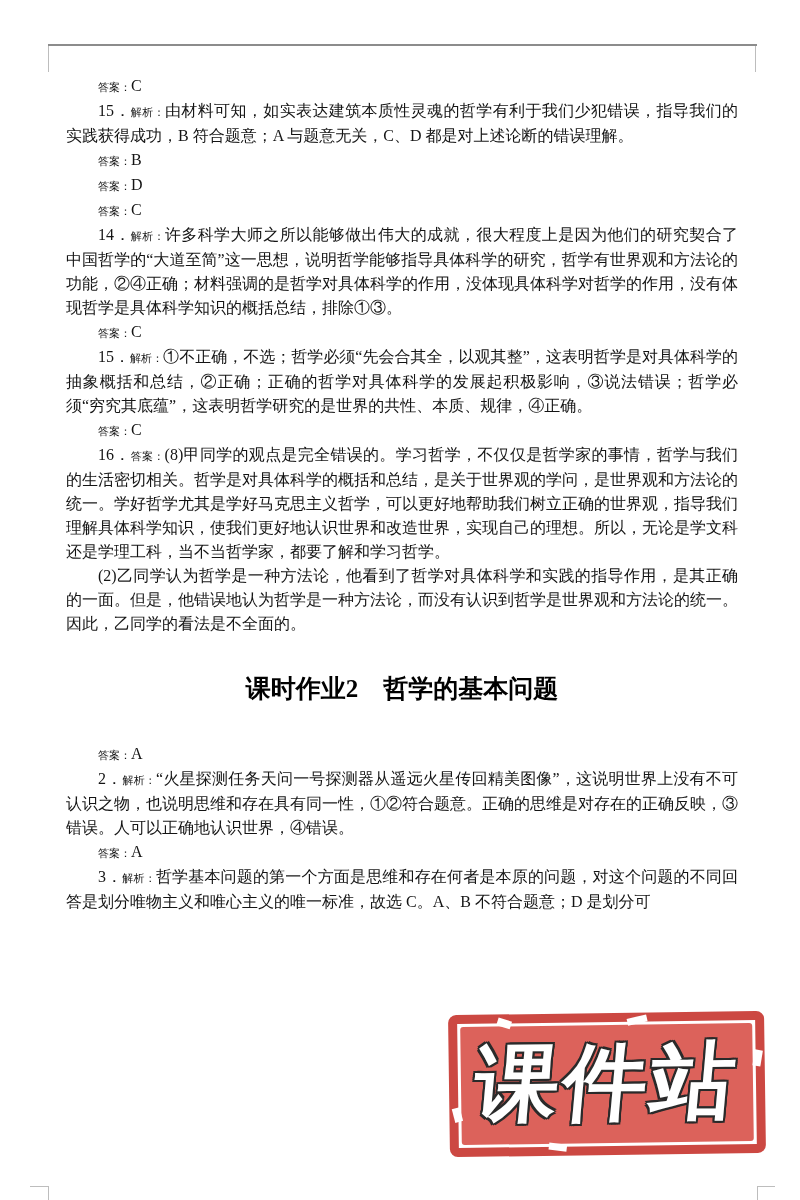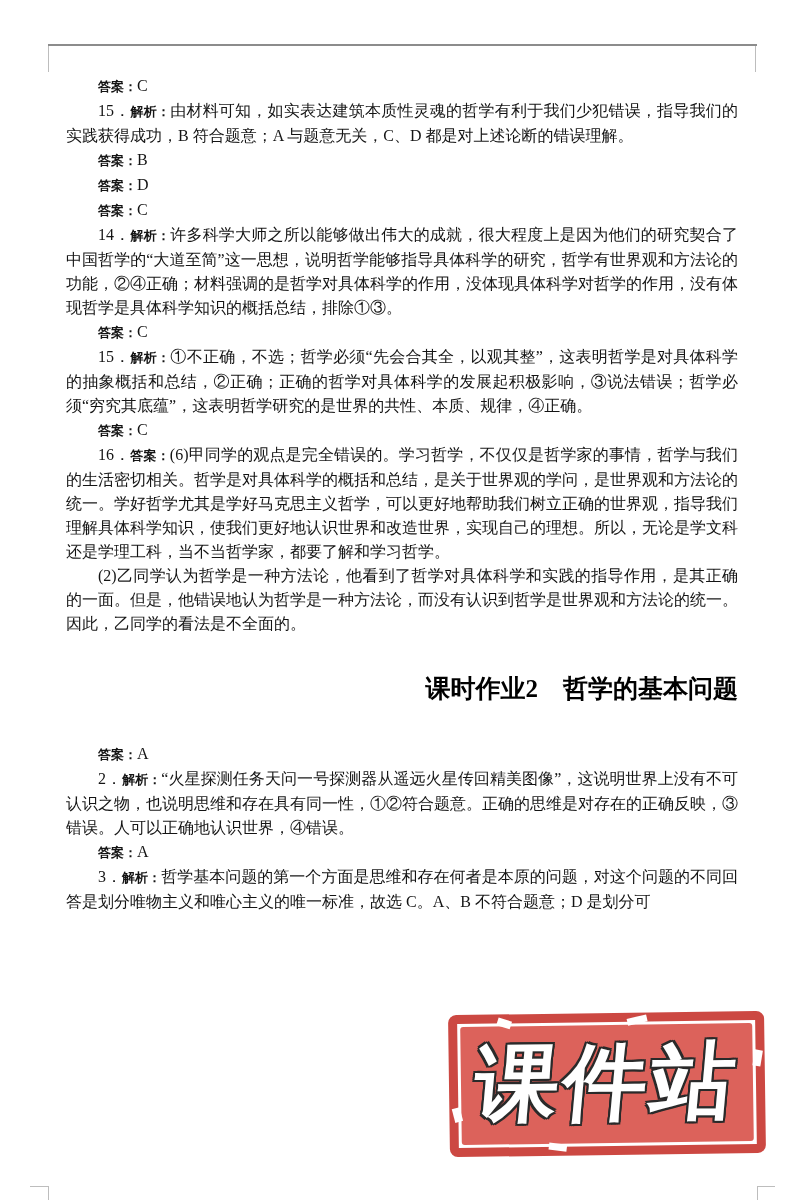--- a/index.html
+++ b/index.html
@@ -19,26 +19,26 @@
   .mark-bl-v{left:48px;top:1186px;width:1px;height:14px;}
   .mark-br-h{left:757px;top:1186px;width:18px;height:1px;}
   .mark-br-v{left:757px;top:1186px;width:1px;height:14px;}
   .content{
     position:absolute;left:66px;top:74px;width:672px;
     color:#141414;font-size:16px;line-height:24px;
     text-align:justify;
   }
   .para{margin:0;}
   .para.indent{text-indent:2em;}
-  .lbl{font-weight:700;font-family:"Liberation Sans","DejaVu Sans",sans-serif;font-size:13px;margin-top:36px;}
+  .lbl{font-weight:400;font-family:"Liberation Sans","DejaVu Sans",sans-serif;font-size:11px;margin-top:36px;}
   .heading{
     margin:36px 0 36px 0;
     font-size:25px;line-height:34px;font-weight:700;color:#000;
     font-family:"Liberation Serif","DejaVu Serif",serif;
-    text-align:right;text-indent:0;
+    text-align:center;text-indent:0;
   }
   .stamp{
     position:absolute;left:449px;top:1013px;width:316px;height:142px;
     transform:rotate(-0.8deg);
     border:9px solid rgba(198,52,46,0.90);
     border-radius:8px;
     box-sizing:border-box;
     z-index:5;
   }
   .stamp-inner{
@@ -80,21 +80,21 @@
 <div class="content">
     <p class="para indent"><span class="lbl">答案：</span><span>C</span></p>
     <p class="para indent"><span>15．</span><span class="lbl">解析：</span><span>由材料可知，如实表达建筑本质性灵魂的哲学有利于我们少犯错误，指导我们的实践获得成功，B 符合题意；A 与题意无关，C、D 都是对上述论断的错误理解。</span></p>
     <p class="para indent"><span class="lbl">答案：</span><span>B</span></p>
     <p class="para indent"><span class="lbl">答案：</span><span>D</span></p>
     <p class="para indent"><span class="lbl">答案：</span><span>C</span></p>
     <p class="para indent"><span>14．</span><span class="lbl">解析：</span><span>许多科学大师之所以能够做出伟大的成就，很大程度上是因为他们的研究契合了中国哲学的“大道至简”这一思想，说明哲学能够指导具体科学的研究，哲学有世界观和方法论的功能，②④正确；材料强调的是哲学对具体科学的作用，没体现具体科学对哲学的作用，没有体现哲学是具体科学知识的概括总结，排除①③。</span></p>
     <p class="para indent"><span class="lbl">答案：</span><span>C</span></p>
     <p class="para indent"><span>15．</span><span class="lbl">解析：</span><span>①不正确，不选；哲学必须“先会合其全，以观其整”，这表明哲学是对具体科学的抽象概括和总结，②正确；正确的哲学对具体科学的发展起积极影响，③说法错误；哲学必须“穷究其底蕴”，这表明哲学研究的是世界的共性、本质、规律，④正确。</span></p>
     <p class="para indent"><span class="lbl">答案：</span><span>C</span></p>
-    <p class="para indent"><span>16．</span><span class="lbl">答案：</span><span>(6)甲同学的观点是完全错误的。学习哲学，不仅仅是哲学家的事情，哲学与我们的生活密切相关。哲学是对具体科学的概括和总结，是关于世界观的学问，是世界观和方法论的统一。学好哲学尤其是学好马克思主义哲学，可以更好地帮助我们树立正确的世界观，指导我们理解具体科学知识，使我们更好地认识世界和改造世界，实现自己的理想。所以，无论是学文科还是学理工科，当不当哲学家，都要了解和学习哲学。</span></p>
+    <p class="para indent"><span>16．</span><span class="lbl">答案：</span><span>(8)甲同学的观点是完全错误的。学习哲学，不仅仅是哲学家的事情，哲学与我们的生活密切相关。哲学是对具体科学的概括和总结，是关于世界观的学问，是世界观和方法论的统一。学好哲学尤其是学好马克思主义哲学，可以更好地帮助我们树立正确的世界观，指导我们理解具体科学知识，使我们更好地认识世界和改造世界，实现自己的理想。所以，无论是学文科还是学理工科，当不当哲学家，都要了解和学习哲学。</span></p>
     <p class="para indent"><span>(2)乙同学认为哲学是一种方法论，他看到了哲学对具体科学和实践的指导作用，是其正确的一面。但是，他错误地认为哲学是一种方法论，而没有认识到哲学是世界观和方法论的统一。因此，乙同学的看法是不全面的。</span></p>
     <h2 class="heading"><span>课时作业2　哲学的基本问题</span></h2>
     <p class="para indent"><span class="lbl">答案：</span><span>A</span></p>
     <p class="para indent"><span>2．</span><span class="lbl">解析：</span><span>“火星探测任务天问一号探测器从遥远火星传回精美图像”，这说明世界上没有不可认识之物，也说明思维和存在具有同一性，①②符合题意。正确的思维是对存在的正确反映，③错误。人可以正确地认识世界，④错误。</span></p>
     <p class="para indent"><span class="lbl">答案：</span><span>A</span></p>
     <p class="para indent"><span>3．</span><span class="lbl">解析：</span><span>哲学基本问题的第一个方面是思维和存在何者是本原的问题，对这个问题的不同回答是划分唯物主义和唯心主义的唯一标准，故选 C。A、B 不符合题意；D 是划分可</span></p>
   </div>
 
 <div class="stamp">
   <span class="grunge g1"></span>

